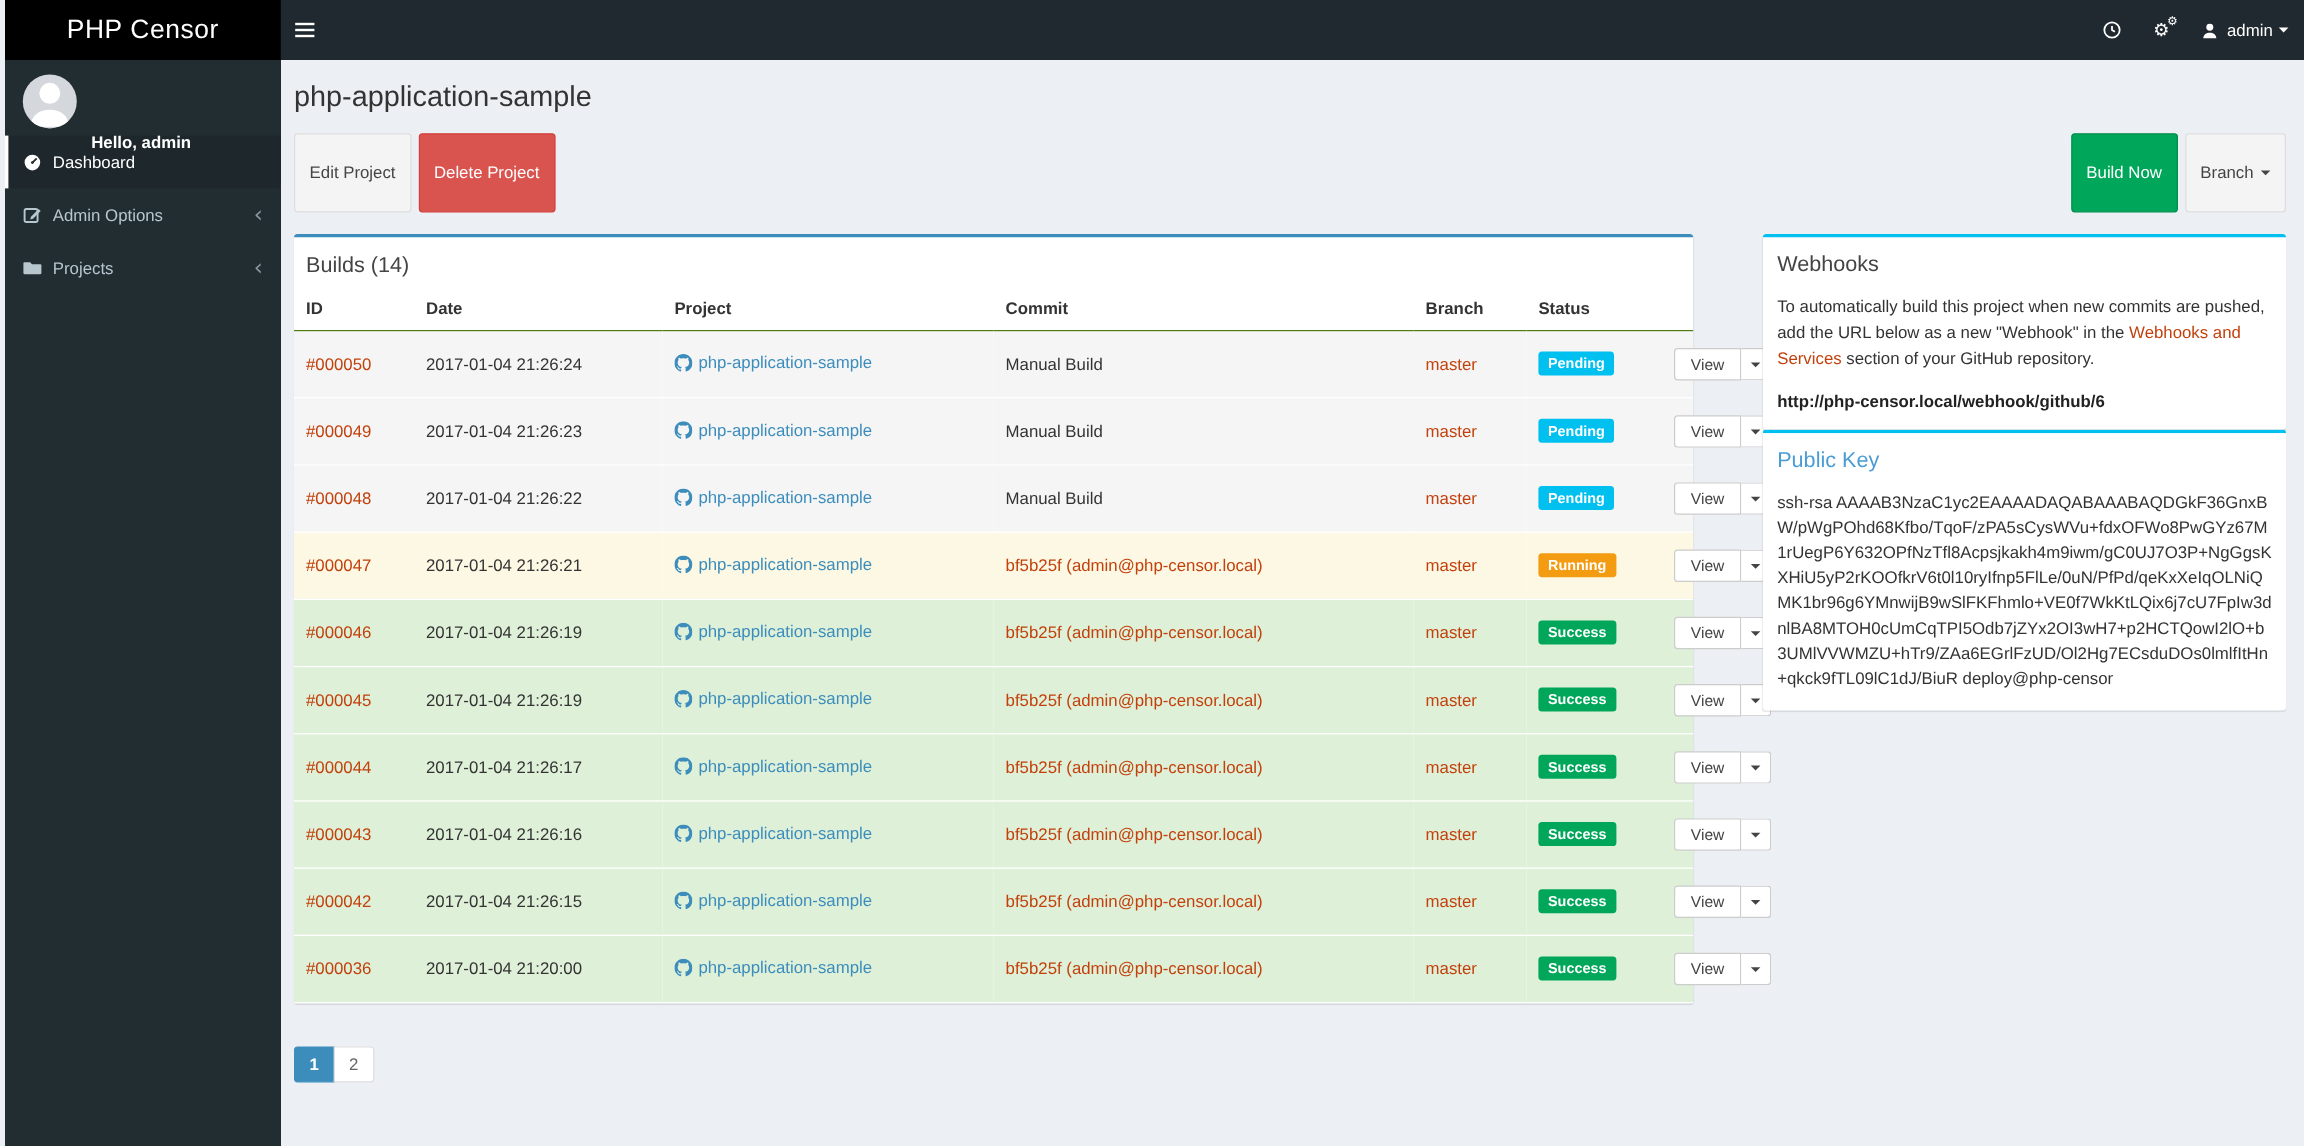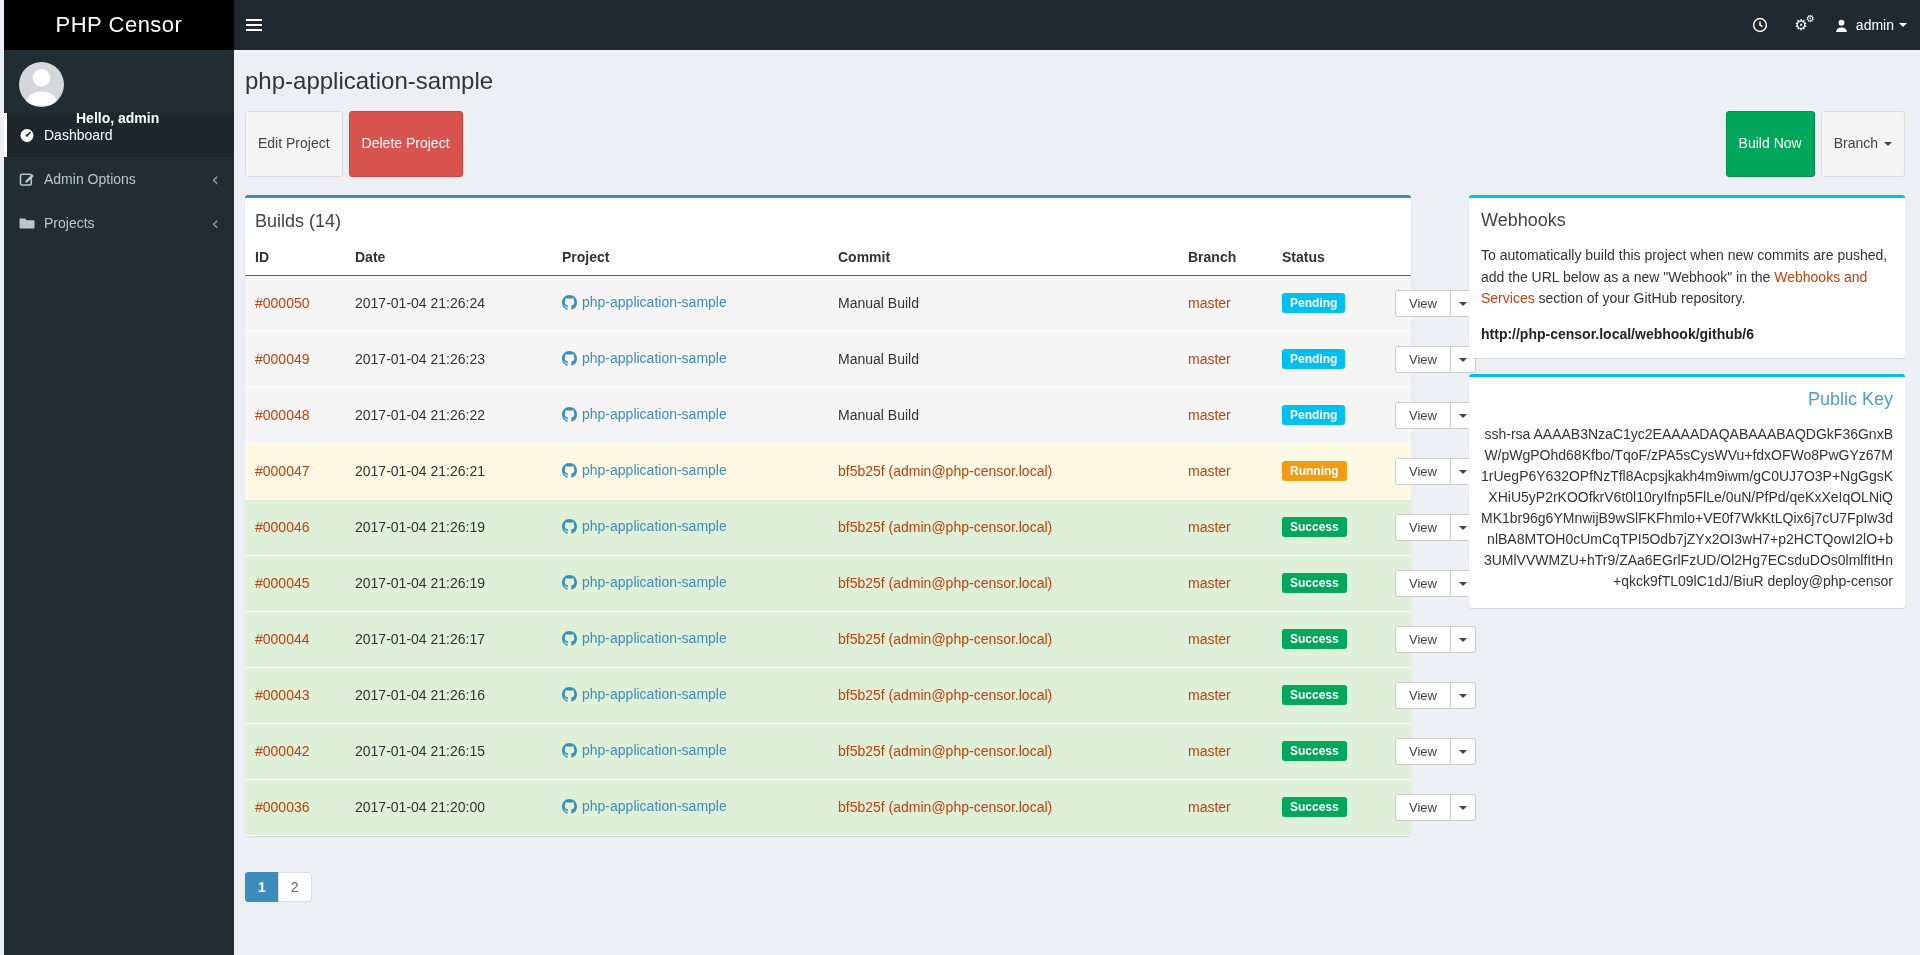--- a/index.html
+++ b/index.html
@@ -63,21 +63,21 @@
   .gh { width:15px; height:15px; fill:#3c8dbc; flex:none; }
   .badge { display:inline-block; min-width:52px; text-align:center; padding:3px 8px; font-size:12px; font-weight:bold; color:#fff; border-radius:3px; }
   .btn-group { display:inline-flex; }
   .btn-view { background:#fff; border:1px solid #ccc; color:#444; font-size:13px; padding:5px 13px; border-radius:3px 0 0 3px; cursor:pointer; font-family:inherit; }
   .btn-caret { background:#fff; border:1px solid #ccc; border-left:none; color:#444; padding:5px 8px; border-radius:0 3px 3px 0; cursor:pointer; }
   td.actions { text-align:left; }
 
   
   .right-col { width:464px; flex:none;padding-left:28px; }
   .right-col .box { padding:12px 12px 16px; }
-  .right-col .box + .box { margin-top:16px;text-align:right; }
+  .right-col .box + .box { margin-top:0; }
   .right-col .box-title { margin-bottom:12px; }
   .key-title { color:#4a9cd6; }
   .wh-text { margin:14px 0 16px; line-height:1.55; color:#333; }
   .wh-url { font-weight:bold; color:#222; }
   .pubkey { margin-top:14px; line-height:1.5; word-break:break-all; color:#333; }
 
   
   .pagination { display:inline-flex; margin-top:36px; }
   .pagination a { display:block; min-width:32px; text-align:center; padding:6px 12px; background:#fff;
     border:1px solid #ddd; color:#666; margin-left:-1px; cursor:pointer; }

